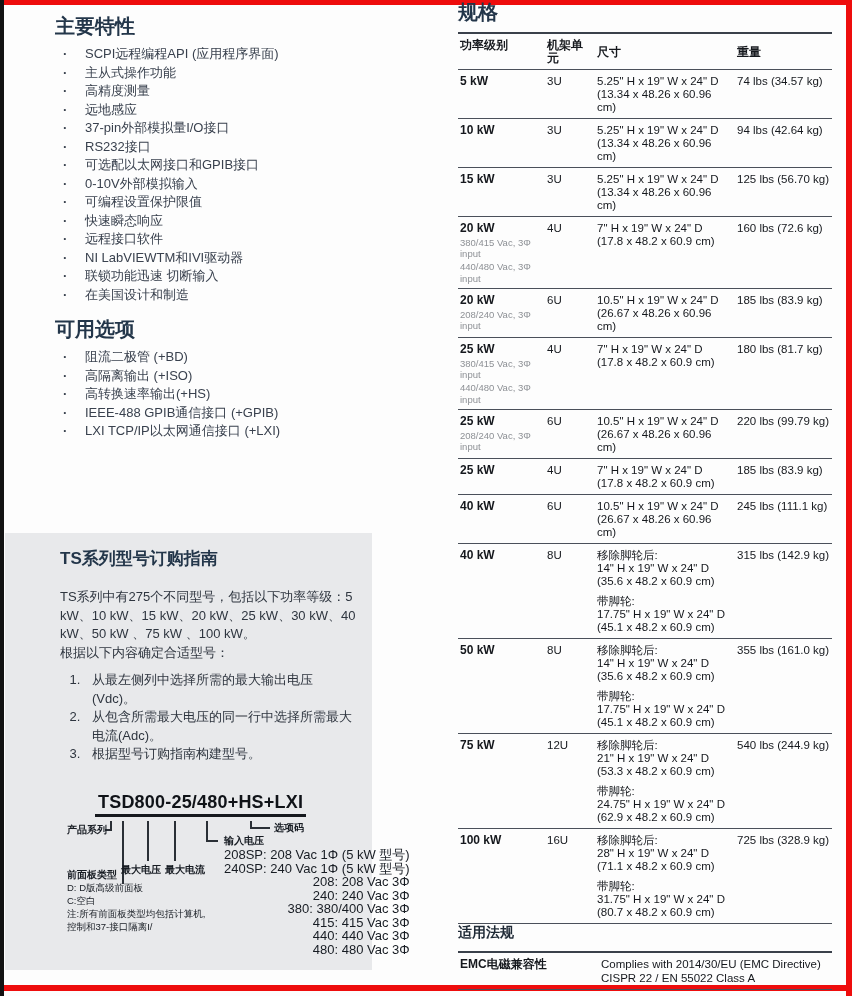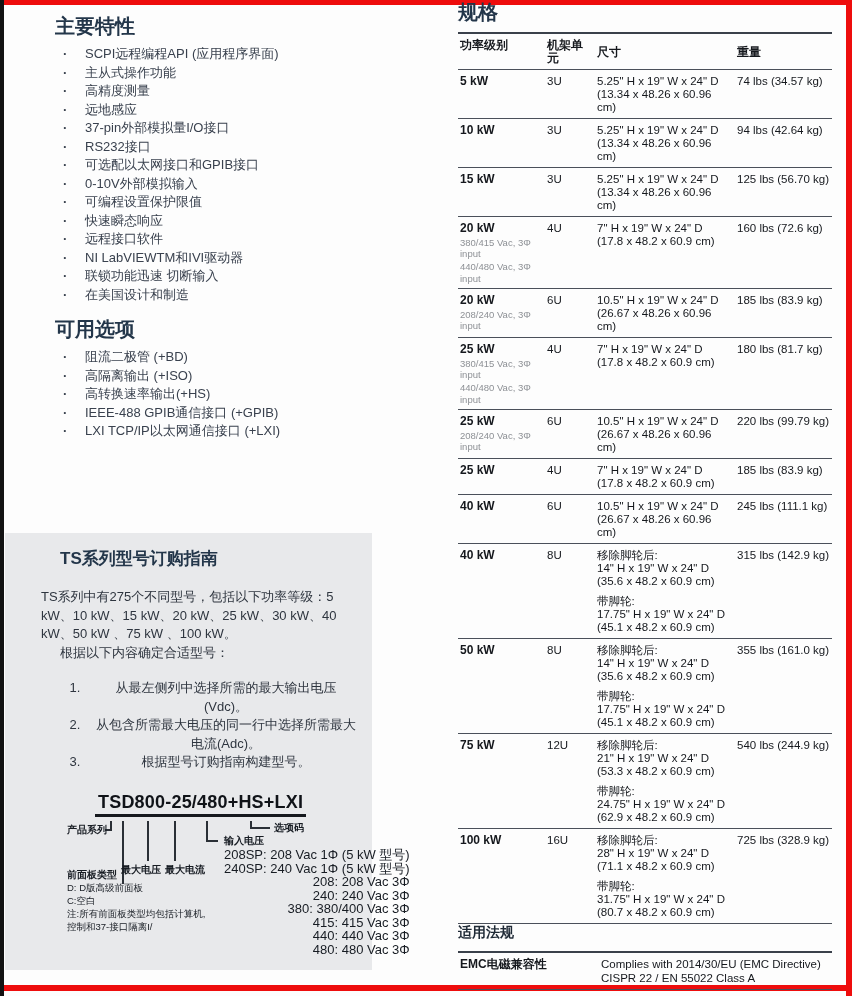--- a/index.html
+++ b/index.html
@@ -17,23 +17,23 @@
   
   .col-left{position:absolute;left:0;top:0;width:440px;height:996px;}
   .features{margin:14px 0 0 55px;}
   .options{margin:13px 0 0 55px;}
   ul.plain{list-style:none;margin:7px 0 0 0;padding:0;font-size:13px;line-height:18.5px;color:#39414e;}
   ul.plain li{position:relative;padding-left:30px;}
   ul.plain li::before{content:'·';position:absolute;left:8px;top:0;font-weight:bold;color:#39414e;}
 
   .guide-box{position:absolute;left:5px;top:533px;width:367px;height:437px;background:#e8e9eb;color:#2a3038;}
   .guide-title{margin:15px 14px 0 55px;font-size:17px;line-height:22px;font-weight:bold;color:#23364a;}
-  .guide-intro{margin:18px 12px 0 36px;font-size:13px;line-height:18.5px;color:#2e353f;}
+  .guide-intro{margin:18px 12px 0 55px;font-size:13px;line-height:18.5px;color:#2e353f;}
   .guide-determine{margin:0 12px 0 55px;font-size:13px;line-height:18.5px;color:#2e353f;}
-  ol.steps{margin:17px 12px 0 55px;padding-left:24px;font-size:13px;line-height:18.5px;color:#2e353f;text-align:center;}
+  ol.steps{margin:9px 12px 0 55px;padding-left:24px;font-size:13px;line-height:18.5px;color:#2e353f;}
   ol.steps li{padding-left:8px;}
 
   
   .diagram{position:absolute;left:0;top:247px;width:351px;height:190px;color:#171c23;}
   .model{position:absolute;left:90px;top:12px;font-size:18px;font-weight:bold;letter-spacing:.2px;
          color:#101318;border-bottom:3px solid #15181d;padding:0 3px 1px 3px;white-space:nowrap;}
   .dline{position:absolute;background:#2a2f36;}
   .dlabel{position:absolute;font-size:10px;font-weight:bold;white-space:nowrap;}
   .dsmall{position:absolute;font-size:13px;line-height:13.5px;white-space:nowrap;text-align:right;}
   .fp{position:absolute;left:62px;top:88px;width:160px;font-size:9.5px;line-height:13px;}

